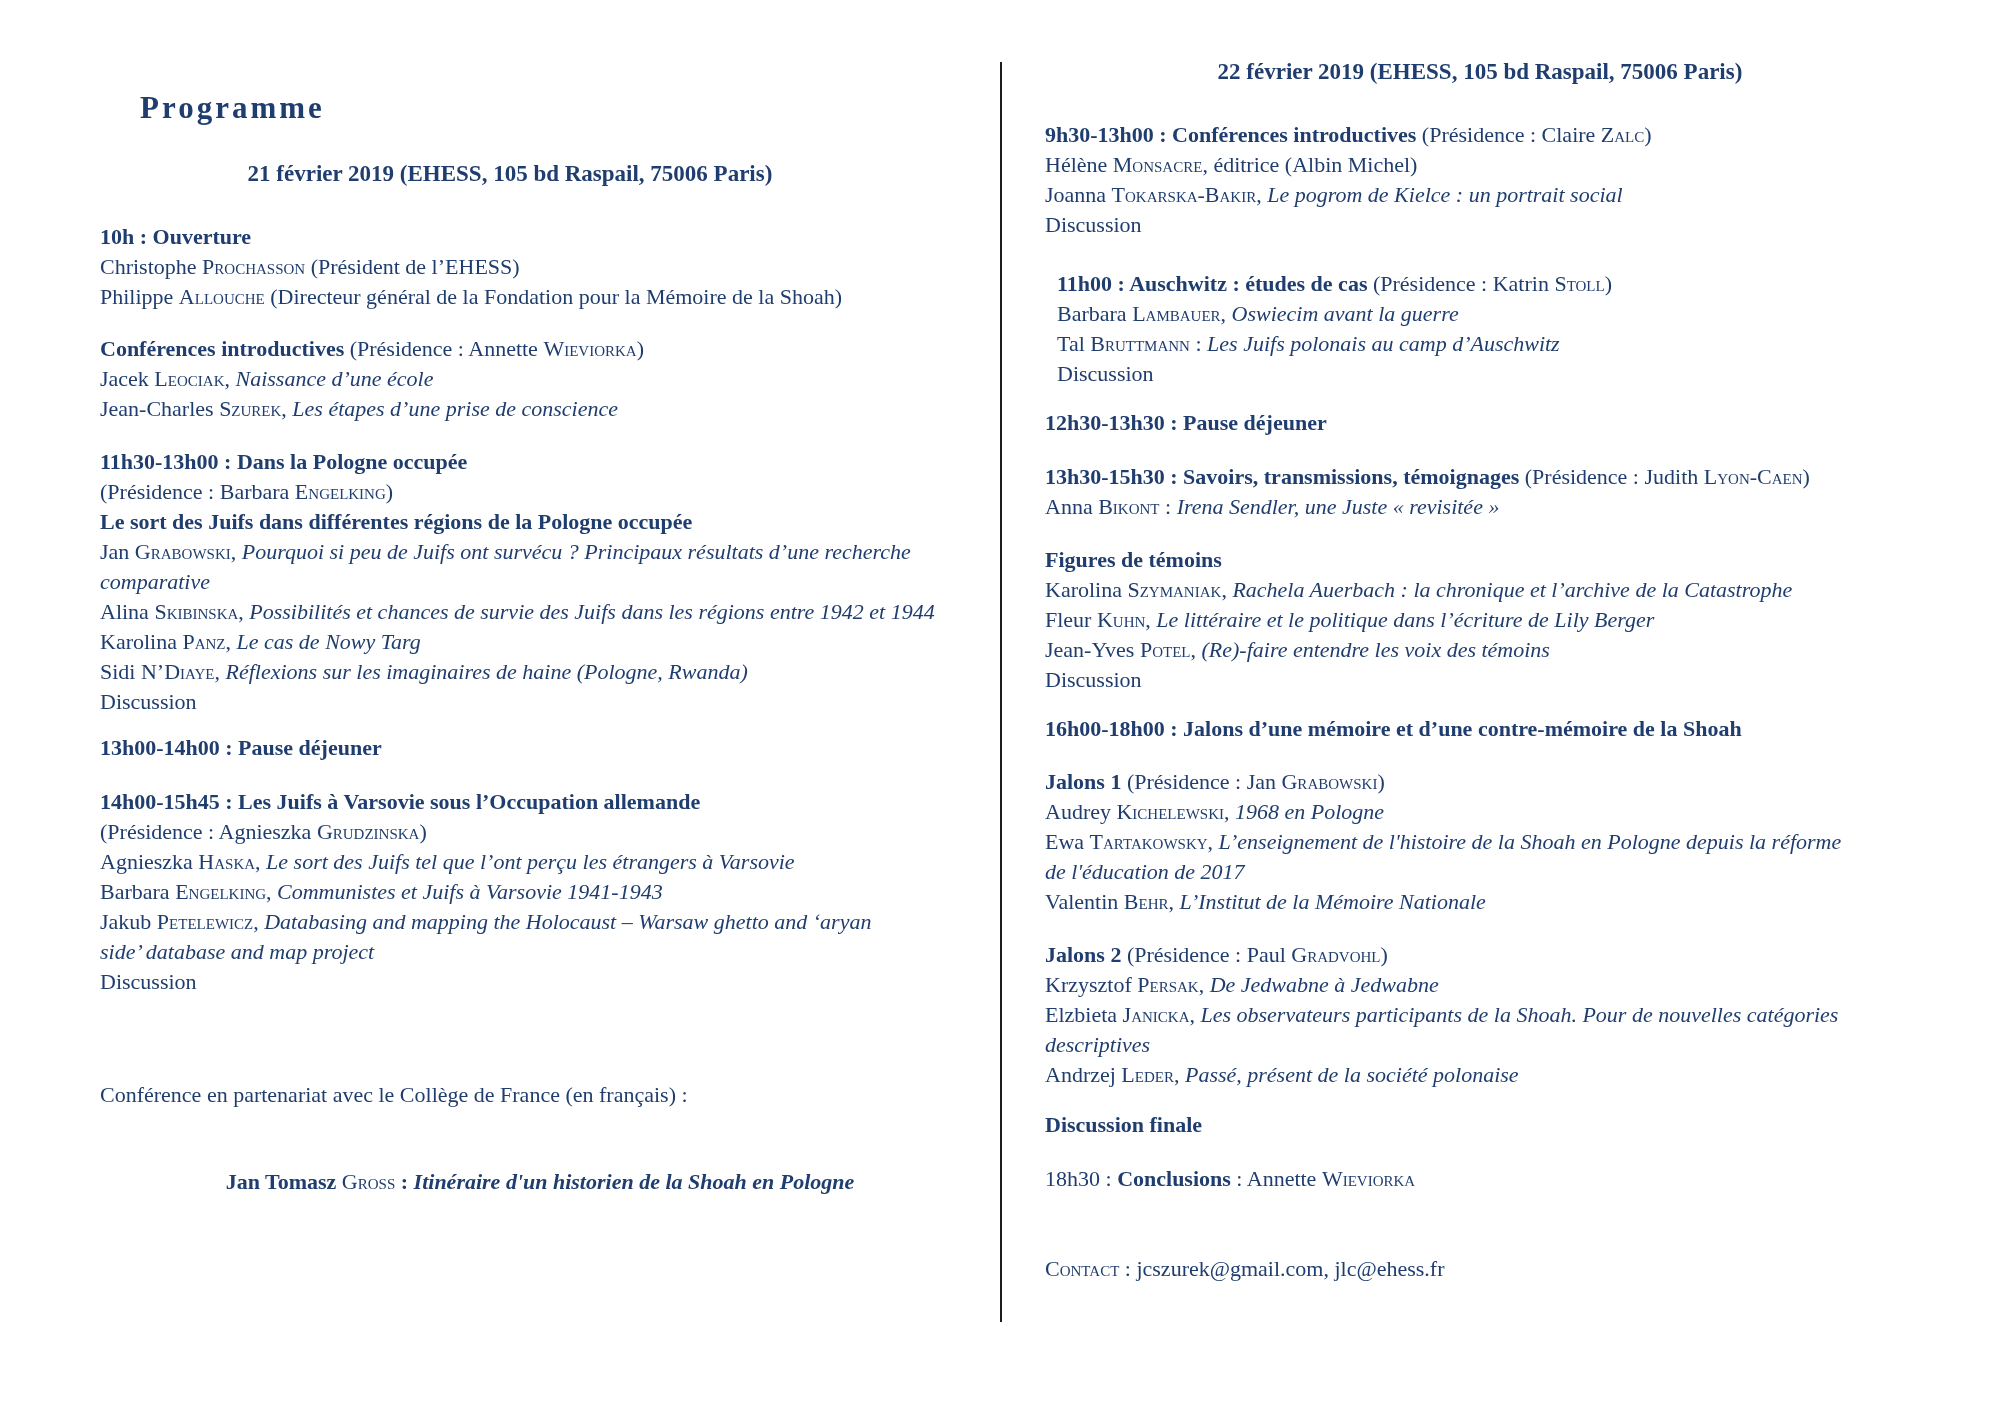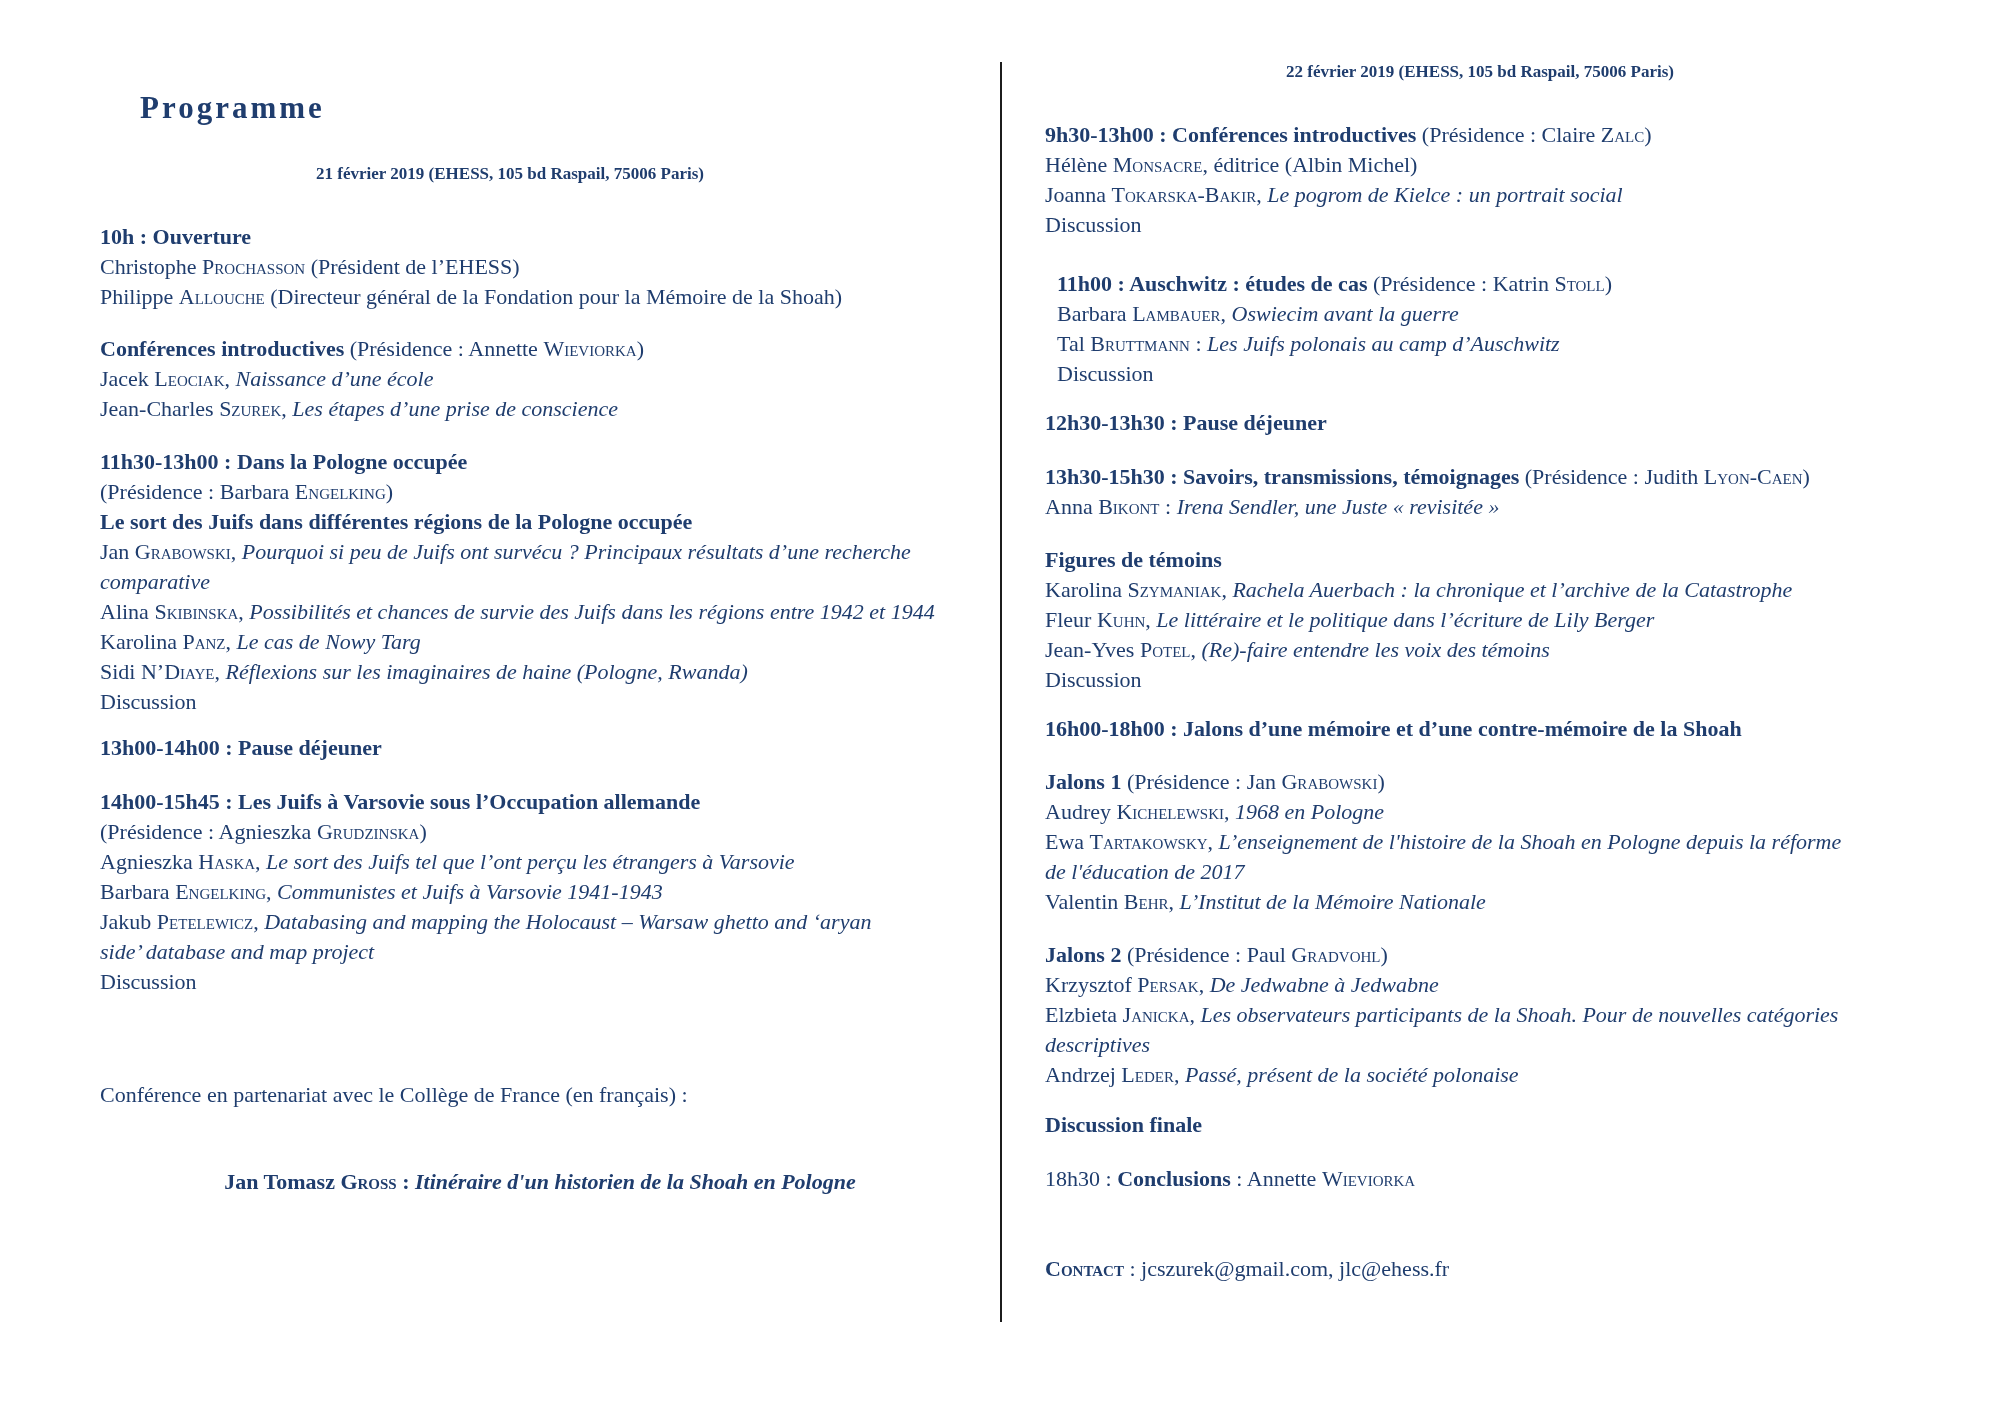--- a/index.html
+++ b/index.html
@@ -13,24 +13,24 @@
   #col-right{left:1045px;width:950px;}
   .block{position:absolute;left:0;width:100%;}
   .line{height:30px;line-height:30px;font-size:22px;white-space:nowrap;}
   .center{text-align:center;}
   .center .line{white-space:nowrap;}
   .seg-r{font-style:normal;}
   .seg-b{font-weight:bold;}
   .seg-i{font-style:italic;}
   .seg-bi{font-weight:bold;font-style:italic;}
   .seg-sc{font-variant:small-caps;}
-  .seg-bsc{font-variant:small-caps;font-weight:bold;}
+  .seg-bsc{font-variant:small-caps;font-weight:normal;}
   .title-block .line{height:42px;line-height:42px;}
   .title-block .seg-title{font-weight:bold;font-size:31px;letter-spacing:3px;}
-  .date-block .line{font-size:17px;}
+  .date-block .line{font-size:23px;}
   #col-left .date-block{width:820px;}
   #col-right .date-block{width:870px;}
   #divider{position:absolute;width:2px;}
 </style>
 </head>
 <body style="background: rgb(255, 255, 255); color: rgb(31, 61, 110);">
 
 <div id="col-left" class="column">
     <div class="block title-block" style="top: 87px; margin-left: 40px;">
       <div class="line"><span class="seg-title">Programme</span></div>

